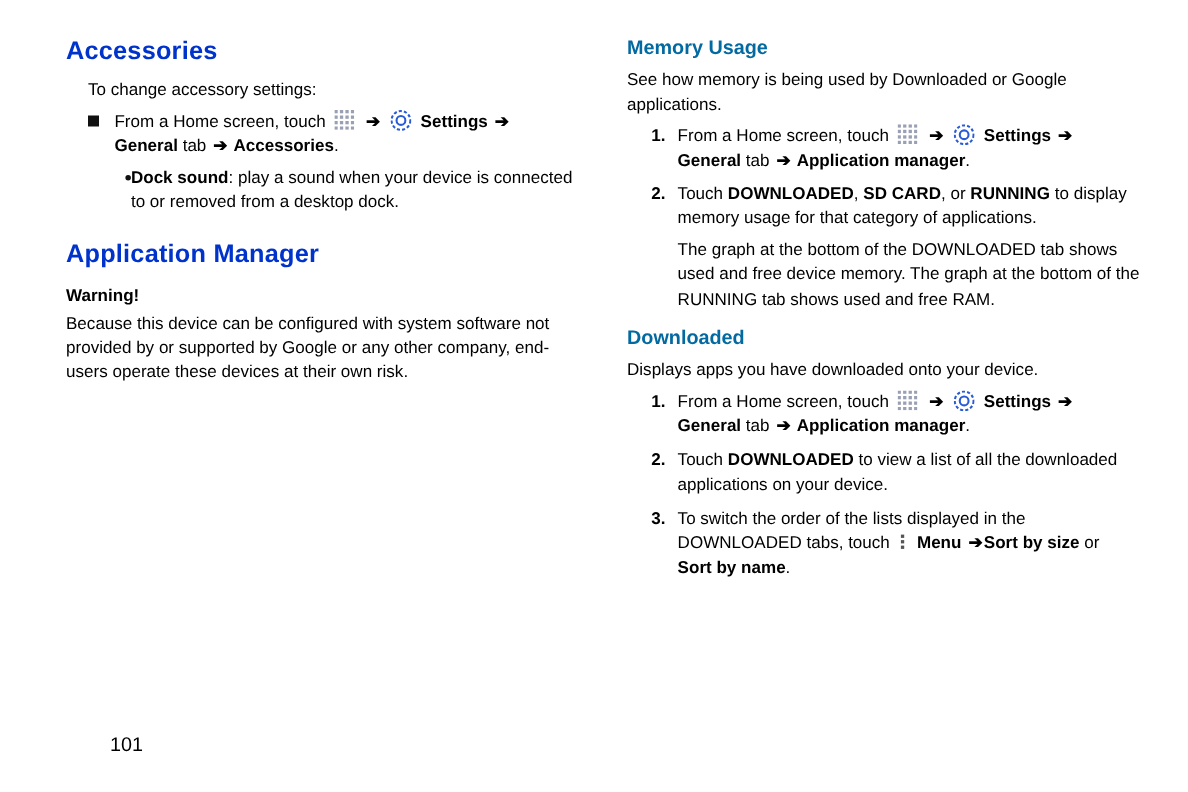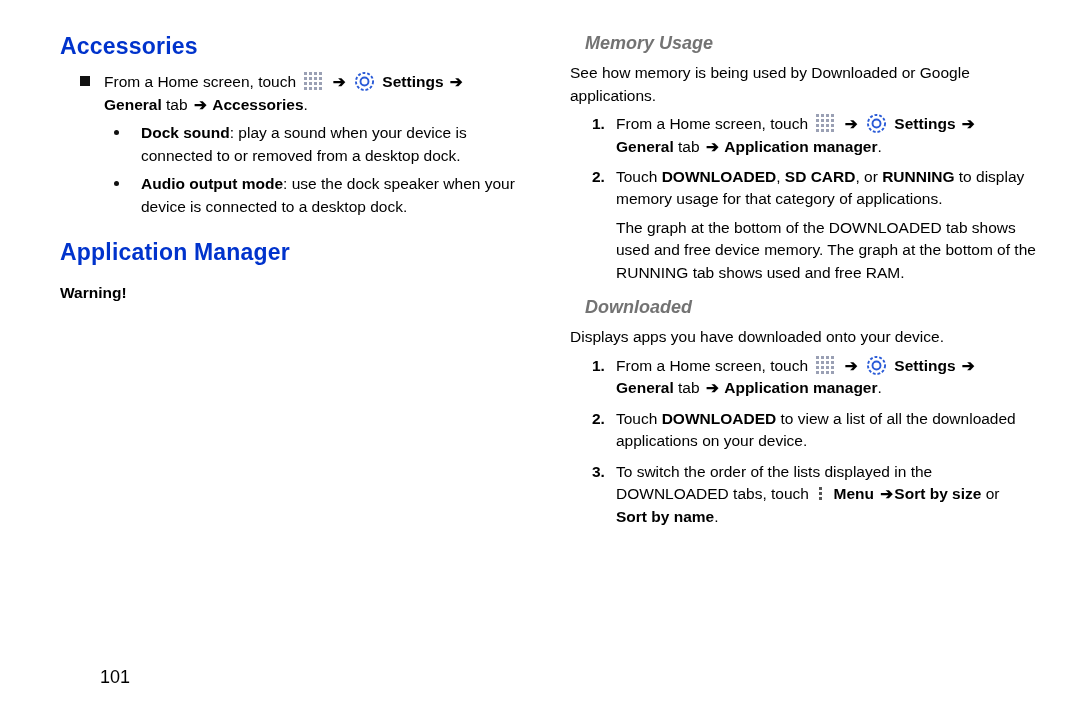--- a/index.html
+++ b/index.html
@@ -30,41 +30,40 @@
   .col-right { padding-left: 20px; }
   .h1 {
     color: #0033cc;
     font-weight: 900;
     font-size: 23px;
     font-family: Arial, Helvetica, sans-serif;
     letter-spacing: 0.2px;
     margin: 0 0 8px 0;
   }
   .h2 {
-    color: #737373;
-    font-style: italic;
+    color: #0369a1;
     font-weight: 800;
     font-size: 18px;
-    margin: 0 0 6px 15px;
+    margin: 0 0 6px 0;
   }
   .para {
     margin: 0 0 6px 0;
   }
   .indent1 { padding-left: 20px; }
   .sq-bullet-row {
     display: flex;
     gap: 14px;
     margin: 4px 0 6px 20px;
   }
   .sq-bullet {
     width: 10px; height: 10px; background: #111; margin-top: 5px; flex: none;
   }
   .sub-bullet-row {
     display: flex;
-    gap: 22px;
+    gap: 0;
     margin: 2px 0 6px 54px;
   }
   .dot {
     width: 5px; height: 5px; background: #111; border-radius: 50%; margin-top: 8px; flex: none;
   }
   ol.num {
     list-style: none;
     padding: 0 0 0 28px;
     margin: 4px 0 0 0;
   }
@@ -113,20 +112,21 @@
 </style>
 </head>
 <body>
 
 <div class="page">
 
   <div class="col col-left">
 
     <div class="h1">Accessories</div>
 
+    <div class="para indent1">To change accessory settings:</div>
 
     <div class="sq-bullet-row">
       <div class="sq-bullet"></div>
       <div>
         <span>From a Home screen, touch</span>
         <span class="icon-apps">
           <svg viewBox="0 0 18 18">
               <g fill="#9aa0b4">
                 <rect x="0" y="0" width="3" height="3"></rect>
                 <rect x="5" y="0" width="3" height="3"></rect>
@@ -159,30 +159,27 @@
         <span class="bold">General</span><span> tab </span><span class="arrow bold">➔</span>
         <span class="bold">Accessories</span><span>.</span>
       </div>
     </div>
 
     <div class="sub-bullet-row">
       <div class="dot"></div>
       <div><span class="bold">Dock sound</span><span>: play a sound when your device is connected to or removed from a desktop dock.</span></div>
     </div>
 
-    <div class="sub-bullet-row">
-      <div class="dot"></div>
-      <div><span class="bold">Audio output mode</span><span>: use the dock speaker when your device is connected to a desktop dock.</span></div>
-    </div>
 
     <div class="h1 space-top">Application Manager</div>
 
 
     <div class="warning-block">
       <div class="warning-label">Warning!</div>
+      <div>Because this device can be configured with system software not provided by or supported by Google or any other company, end-users operate these devices at their own risk.</div>
     </div>
 
   </div>
 
   <div class="col col-right">
 
     <div class="h2">Memory Usage</div>
     <div class="para">See how memory is being used by Downloaded or Google applications.</div>
 
     <ol class="num">

